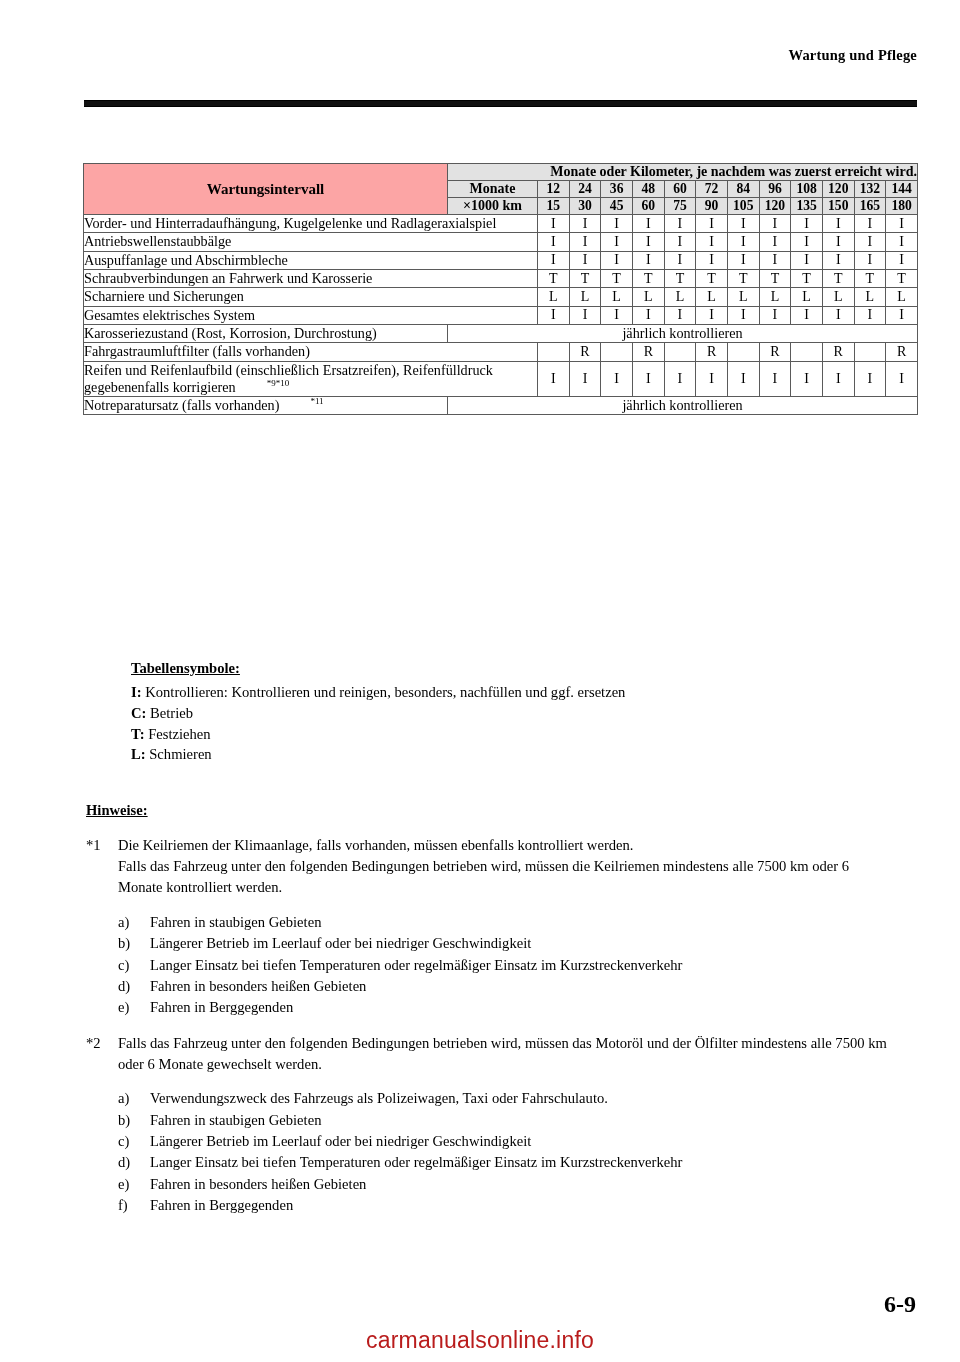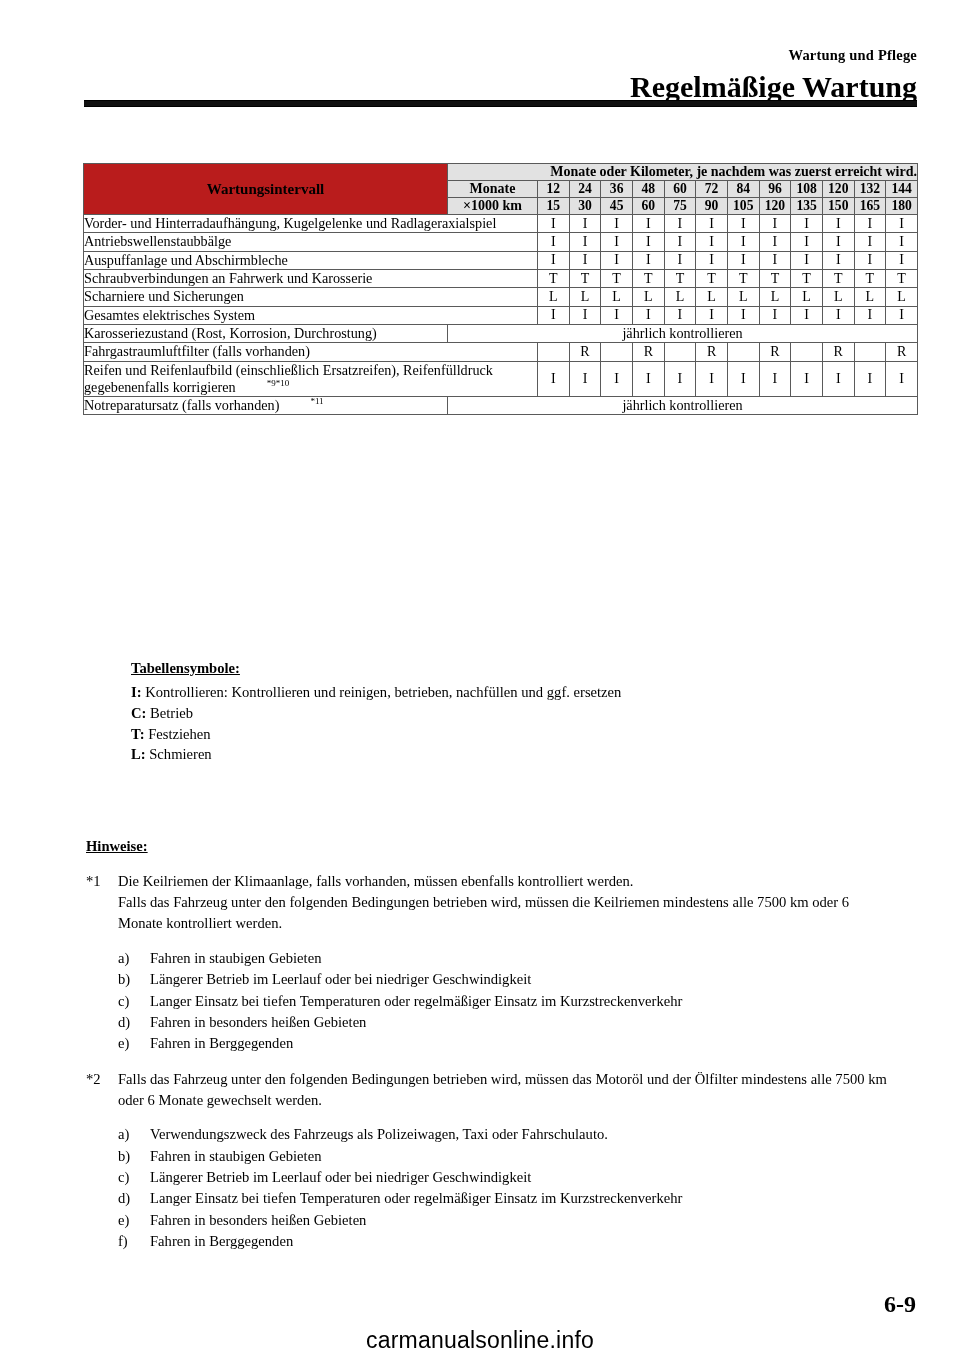--- a/index.html
+++ b/index.html
@@ -68,21 +68,21 @@
   .hdr {
     background: #e2e2e2;
     font-weight: bold;
     text-align: right;
   }
   .hdr-span {
     font-size: 14px;
     padding: 6px 4px;
   }
   .hdr-left {
-    background: #b91c1c;
+    background: #fca5a5;
     font-weight: bold;
     text-align: center;
     font-size: 15px;
   }
   .hdr-rowlabel {
     background: #e2e2e2;
     font-weight: bold;
     text-align: center;
     font-size: 14px;
     padding: 4px 4px;
@@ -135,21 +135,21 @@
   .section-head {
     font-weight: bold;
     text-decoration: underline;
     margin-bottom: 3px;
   }
   .legend-row b { font-weight: bold; }
 
   
   .notes {
     position: absolute;
-    top: 836px;
+    top: 800px;
     left: 86px;
     width: 810px;
     font-size: 14.6px;
     line-height: 1.45;
   }
   .note-block { margin-top: 14px; }
   .note-line {
     display: flex;
     align-items: flex-start;
   }
@@ -184,30 +184,29 @@
     font-weight: bold;
   }
   .watermark {
     position: absolute;
     bottom: 8px;
     left: 0;
     width: 960px;
     text-align: center;
     font-family: "Liberation Sans", sans-serif;
     font-size: 23px;
-    color: #000000;
+    color: #b91c1c;
     letter-spacing: 0.2px;
   }
 </style>
 </head>
 <body>
 
 <div class="page-header">
   <div class="header-kicker">Wartung und Pflege</div>
-  <div class="header-title">Regelmäßige Wartung</div>
 </div>
 <div class="header-rule"></div>
 
 <div class="table-wrap">
   <table class="maint">
     <colgroup id="colgroup-maint">
       <col class="c-task">
       <col class="c-label">
     <col class="c-data">
         <col class="c-data">
@@ -387,21 +386,21 @@
           <td class="task">Notreparatursatz (falls vorhanden)<sup class="fn">*11</sup></td>
           <td class="annual" colspan="13">jährlich kontrollieren</td>
         </tr>
       </tbody>
   </table>
 </div>
 
 <div class="legend">
   <div class="section-head">Tabellensymbole:</div>
   <div id="legend-list">
-      <div class="legend-row"><b>I:</b><span> Kontrollieren: Kontrollieren und reinigen, betrieben, nachfüllen und ggf. ersetzen</span></div>
+      <div class="legend-row"><b>I:</b><span> Kontrollieren: Kontrollieren und reinigen, besonders, nachfüllen und ggf. ersetzen</span></div>
       <div class="legend-row"><b>C:</b><span> Betrieb</span></div>
       <div class="legend-row"><b>T:</b><span> Festziehen</span></div>
       <div class="legend-row"><b>L:</b><span> Schmieren</span></div>
     </div>
 </div>
 
 <div class="notes">
   <div class="section-head">Hinweise:</div>
   <div id="notes-list">
       <div class="note-block">

